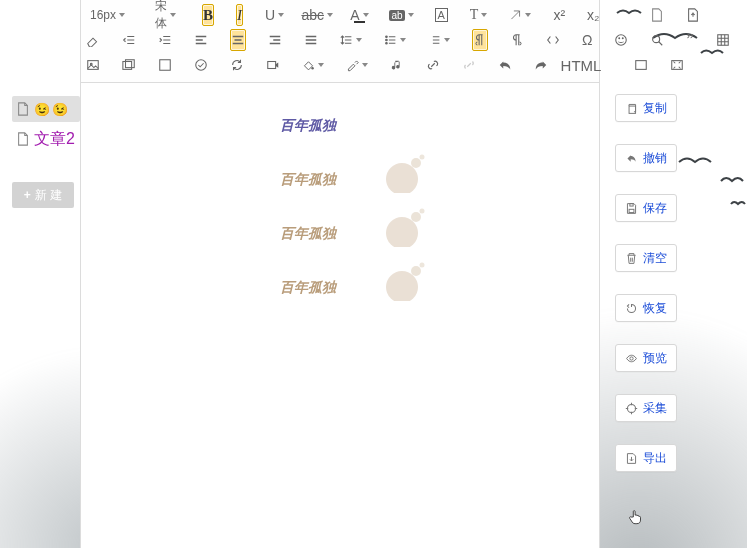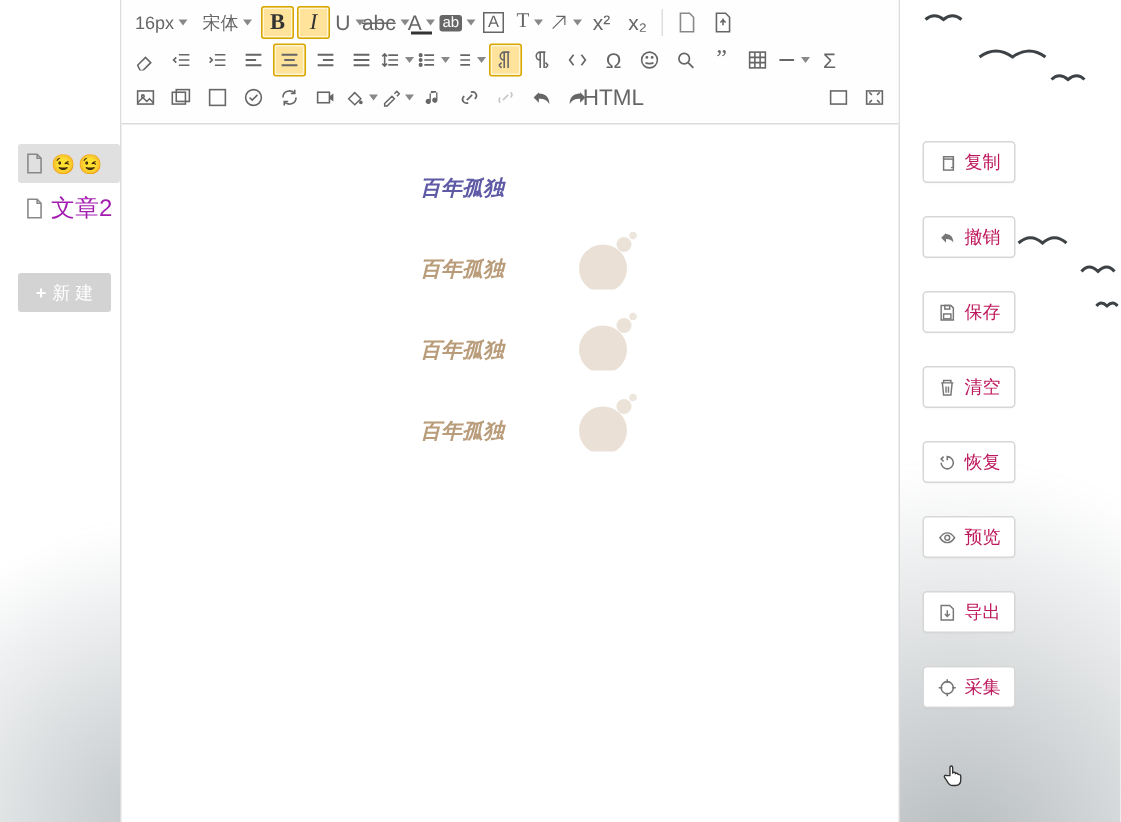--- a/index.html
+++ b/index.html
@@ -20,42 +20,42 @@
   .doc-item.active { background: #e0e0e0; }
   .doc-item .fi { width:14px; height:14px; margin-right:4px; }
   .doc-item .emo { font-size:13px; margin-right:2px; }
   .doc-item span.lbl { font-size:16px; color:#a21caf; }
   .new-btn { margin-top:30px; width:62px; height:26px; background:#c9c9c9; color:#fff; border:none; border-radius:2px; font-size:12px; display:flex; align-items:center; justify-content:center; cursor:pointer; opacity:0.8;}
   .new-btn .plus { margin-right:4px; font-weight:bold; }
 
   
   .editor { position:absolute; left:80px; top:0; width:520px; height:548px; background:#fff; border-left:1px solid #dcdcdc; border-right:1px solid #dcdcdc; }
   .toolbar { border-bottom:1px solid #dcdcdc; padding:2px 4px 4px; background:#fefefe; }
-  .tb-row { display:flex; align-items:center; flex-wrap:nowrap; margin:1px 0; }
+  .tb-row { display:flex; align-items:center; flex-wrap:nowrap; margin:1px 0;gap:20px; }
   .tb-btn { width:22px; height:22px; display:flex; align-items:center; justify-content:center; margin:1px; color:#666; border-radius:2px; cursor:pointer; font-size:14px; position:relative; }
   .tb-btn svg { width:14px; height:14px; }
   .tb-btn.sel-font { width:auto; padding:0 4px; font-size:12px; }
   .caret { display:inline-block; margin-left:3px; border-top:4px solid #888; border-left:3px solid transparent; border-right:3px solid transparent; }
   .tb-btn.active { background:#ffe39a; border:1px solid #d7a600; box-shadow: inset 0 0 0 1px #fff6d9; }
   .tb-btn.bold { font-weight:bold; font-family:serif; font-size:15px; color:#333;}
   .tb-btn.italic { font-style:italic; font-family:serif; font-size:15px; color:#333;}
   .tb-btn .ubar { position:absolute; bottom:3px; left:4px; right:4px; height:2px; background:#333;}
   .tb-html { font-size:15px; letter-spacing:0; color:#666; }
   .tb-spacer { flex:1; }
 
   
   .canvas { padding:20px 40px; }
   .title-line { font-family: "STKaiti","KaiTi",serif; font-style:italic; font-weight:bold; font-size:14px; margin:14px auto 36px; text-align:left; width:120px; position:relative; }
   .title-line.first { color:#5f5aa5; }
   .title-line.faded { color:#b99d7b; }
   .bubble-deco { position:absolute; right:-30px; top:-18px; pointer-events:none; }
 
   
   .right-col { position:absolute; right:70px; top:94px; display:flex; flex-direction:column; gap:22px; }
-  .act-btn { width:62px; height:28px; background:#fff; border:1px solid #d7d7d7; border-radius:3px; display:flex; align-items:center; justify-content:center; font-size:12px; color:#be185d; cursor:pointer; box-shadow:0 1px 0 rgba(0,0,0,0.02);}
+  .act-btn { width:62px; height:28px; background:#fff; border:1px solid #d7d7d7; border-radius:3px; display:flex; align-items:center; justify-content:center; font-size:12px; color:#1d4ed8; cursor:pointer; box-shadow:0 1px 0 rgba(0,0,0,0.02);}
   .act-btn svg, .act-btn .ico { width:13px; height:13px; margin-right:5px; flex:none; color:#777; }
   .cursor-hand { position:absolute; right:102px; top:508px; width:18px; height:18px; pointer-events:none;}
 
   .file-ico { stroke:#888; stroke-width:1.2; fill:none; }
 </style>
 </head>
 <body>
 
 <div class="app">
   <div class="bg-mountain"></div>
@@ -418,31 +418,31 @@
         <span>恢复</span>
       </div>
     <div class="act-btn">
         <svg viewBox="0 0 16 16" fill="none" stroke="#777" stroke-width="1.2">
           <path d="M2 8c2-3 4-4 6-4s4 1 6 4c-2 3-4 4-6 4s-4-1-6-4z"></path>
           <circle cx="8" cy="8" r="2"></circle>
         </svg>
         <span>预览</span>
       </div>
     <div class="act-btn">
+        <svg viewBox="0 0 16 16" fill="none" stroke="#777" stroke-width="1.3">
+          <circle cx="8" cy="8" r="5"></circle>
+          <path d="M8 1v3M8 12v3M1 8h3M12 8h3"></path>
+        </svg>
+        <span>采集</span>
+      </div>
+    <div class="act-btn">
         <svg viewBox="0 0 16 16" fill="none" stroke="#777" stroke-width="1.2">
           <path d="M3 2h7l3 3v9H3z"></path>
           <path d="M8 6v5M6 9l2 2 2-2"></path>
         </svg>
         <span>导出</span>
-      </div>
-    <div class="act-btn">
-        <svg viewBox="0 0 16 16" fill="none" stroke="#777" stroke-width="1.3">
-          <circle cx="8" cy="8" r="5"></circle>
-          <path d="M8 1v3M8 12v3M1 8h3M12 8h3"></path>
-        </svg>
-        <span>采集</span>
       </div>
   </div>
 
   <svg class="cursor-hand" viewBox="0 0 20 20">
     <path d="M7 10V4a1 1 0 012 0v4l1-.5a1 1 0 011 1l1-.3a1 1 0 011 1l1 .2a1 1 0 011 1v3c0 2-1 4-4 4H9c-2 0-3-1-4-3l-2-3a1 1 0 011.5-1.3z" fill="#fff" stroke="#333" stroke-width="1"></path>
   </svg>
 </div>
 
 </body></html>

